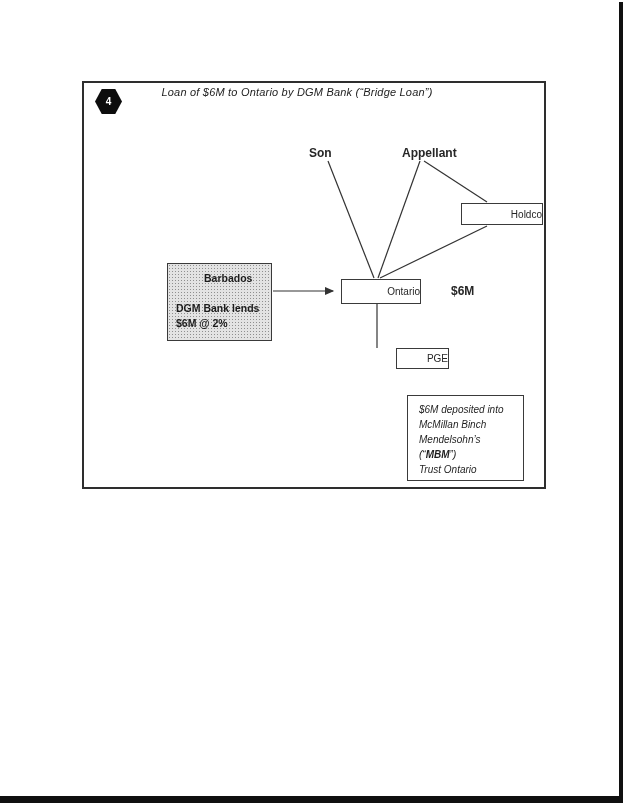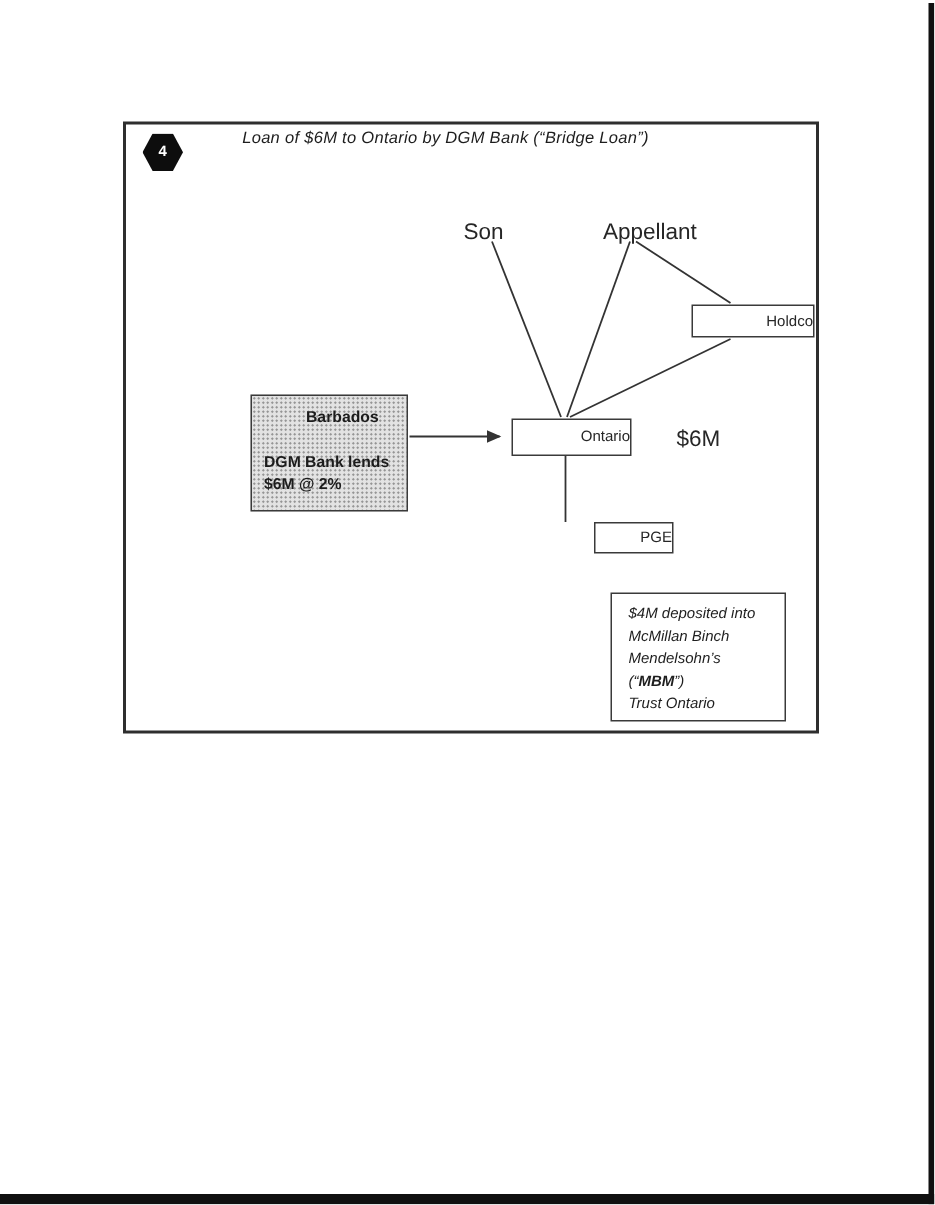--- a/index.html
+++ b/index.html
@@ -32,21 +32,21 @@
 
   .title {
     position:absolute; left:92px; top:86px; width:410px;
     text-align:center;
     font-size:11px; font-weight:normal; font-style:italic;
     color:#1d1d1d;
     letter-spacing:0.2px;
   }
 
   .free-label {
-    position:absolute; font-size:15px; color:#262626; white-space:nowrap;
+    position:absolute; font-size:12px; color:#262626; white-space:nowrap;font-weight:bold;
   }
   .lbl-son { left:309px; top:146px; }
   .lbl-appellant { left:402px; top:146px; }
   .lbl-amount { left:439px; top:284px;margin-left:12px; }
 
   .node-box {
     position:absolute;
     border:1.4px solid #3a3a3a;
     background:#ffffff;
     display:flex; align-items:center; justify-content:flex-end;
@@ -123,21 +123,21 @@
     <span>PGE</span>
   </div>
 
   <div class="barbados-box">
     <div class="barbados-title">Barbados</div>
     <div>DGM Bank lends</div>
     <div>$6M @ 2%</div>
   </div>
 
   <div class="note-box">
-    <div class="note-line">$4M deposited into</div>
+    <div class="note-line">$6M deposited into</div>
     <div class="note-line">McMillan Binch</div>
     <div class="note-line">Mendelsohn’s</div>
     <div class="note-line"><span>(“</span><span class="note-bold">MBM</span><span>”)</span></div>
     <div class="note-line">Trust Ontario</div>
   </div>
 
   <div class="scan-strip-right"></div>
   <div class="scan-strip-bottom"></div>
 
 </div>

